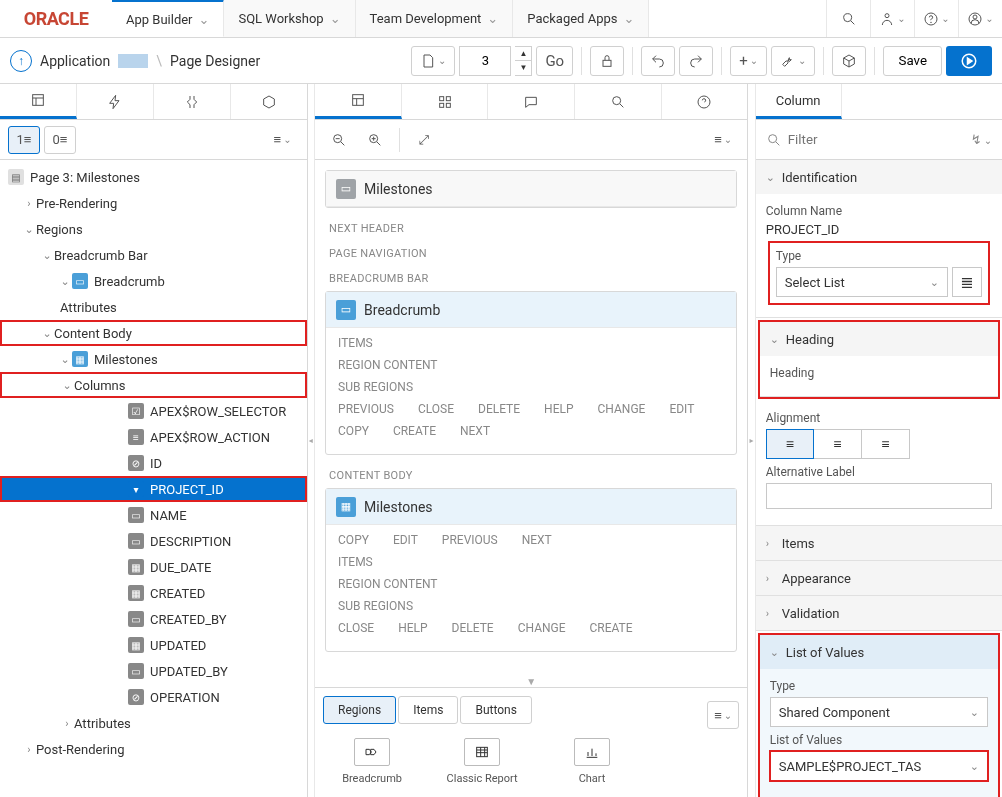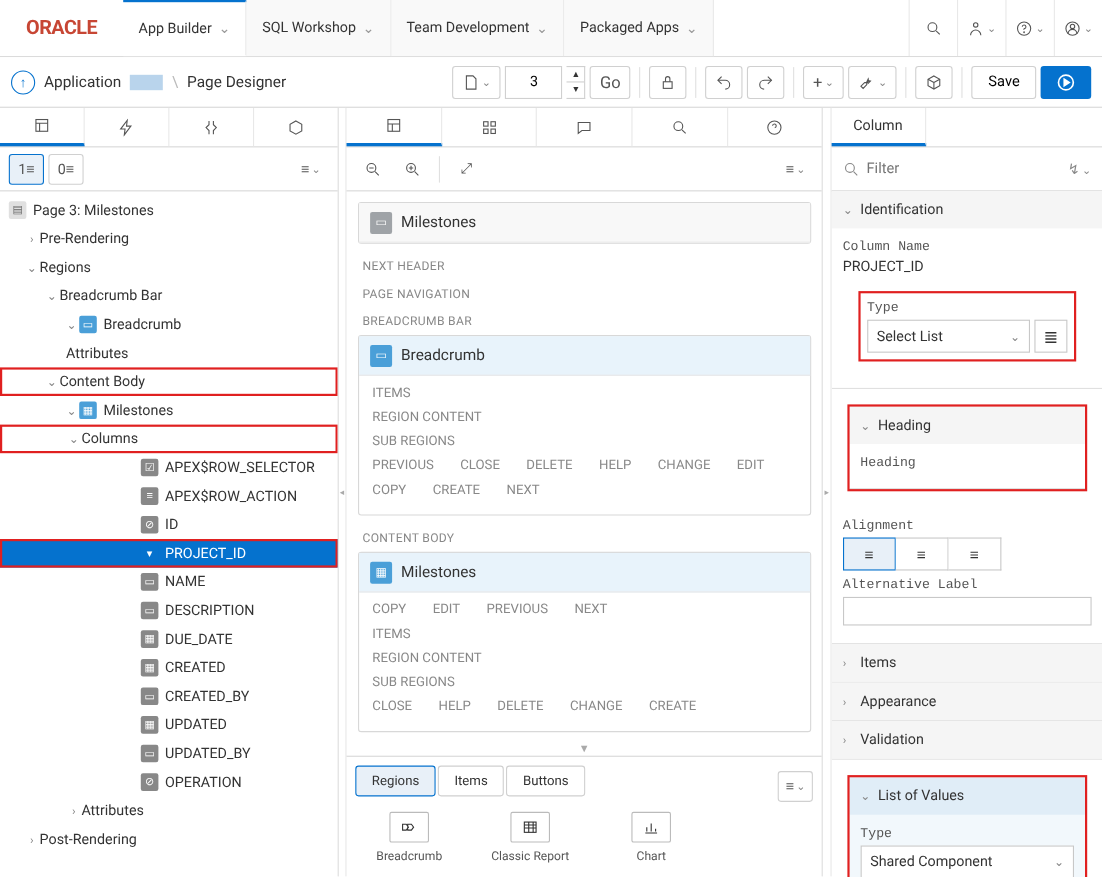--- a/index.html
+++ b/index.html
@@ -1,19 +1,19 @@
 <!DOCTYPE html>
 <html><head>
 <meta charset="utf-8">
 <style>
 * { box-sizing: border-box; margin: 0; padding: 0; font-family: -apple-system, BlinkMacSystemFont, "Segoe UI", Roboto, Arial, sans-serif; }
 body { width: 1002px; height: 797px; background: #fff; font-size: 13px; color: #333; overflow: hidden; display: flex; flex-direction: column; }
 
 
-.topbar { display: flex; align-items: center; height: 52px; border-bottom: 1px solid #d8d8d8; }
+.topbar { display: flex; align-items: center; height: 38px; border-bottom: 1px solid #d8d8d8; }
 .logo { width: 112px; display: flex; align-items: center; justify-content: center; padding: 0 14px; color: #c74634; font-weight: bold; font-size: 18px; letter-spacing: -0.5px; }
 .nav-tabs { display: flex; height: 100%; }
 .nav-tab { display: flex; align-items: center; padding: 0 14px; border-right: 1px solid #e8e8e8; cursor: pointer; font-size: 13px; color: #333; background: #f9f9f9; }
 .nav-tab.active { background: #fff; border-top: 3px solid #0572ce; padding-top: 0; margin-top: -1px; height: calc(100% + 1px); border-bottom: 1px solid #fff; position: relative; z-index: 1; }
 .nav-tab .chev { margin-left: 6px; color: #999; }
 .spacer { flex: 1; }
 .topbar-icons { display: flex; height: 100%; }
 .top-icon { width: 44px; display: flex; align-items: center; justify-content: center; border-left: 1px solid #e8e8e8; cursor: pointer; color: #555; }
 .chev-sm { font-size: 10px; color: #888; margin-left: 2px; }
 
@@ -102,33 +102,33 @@
 .right-tab.active { border-bottom-color: #0572ce; }
 .filter-row { display: flex; align-items: center; height: 40px; padding: 0 10px; border-bottom: 1px solid #d8d8d8; gap: 6px; color: #888; }
 .filter-row input { flex: 1; border: none; outline: none; height: 28px; }
 .prop-body { flex: 1; overflow-y: auto; }
 .prop-section { border-bottom: 1px solid #e0e0e0; }
 .prop-head { display: flex; align-items: center; height: 34px; padding: 0 10px; background: #f5f5f5; cursor: pointer; font-size: 13px; }
 .prop-head .arr { width: 16px; color: #888; font-size: 11px; }
 .prop-head.collapsed { background: #f5f5f5; }
 .prop-content { padding: 4px 10px 10px 10px; }
 .prop-field { margin: 6px 0; }
-.prop-field-label { font-size: 12px; color: #555; margin-bottom: 4px; font-family: Liberation Mono, monospace; }
+.prop-field-label { font-size: 12px; color: #555; margin-bottom: 4px; }
 .prop-field-value { font-size: 13px; }
 .prop-select { display: flex; align-items: center; height: 30px; border: 1px solid #c8c8c8; padding: 0 8px; justify-content: space-between; cursor: pointer; background: #fff; }
 .prop-select .chev { color: #888; font-size: 11px; }
 .prop-select-row { display: flex; gap: 4px; align-items: center; }
 .prop-icon-btn { width: 30px; height: 30px; border: 1px solid #c8c8c8; display: flex; align-items: center; justify-content: center; cursor: pointer; font-size: 16px; background: #fff; }
 .align-group { display: flex; gap: 0; }
 .align-btn { width: 48px; height: 30px; border: 1px solid #c8c8c8; display: flex; align-items: center; justify-content: center; cursor: pointer; background: #fff; font-size: 14px; }
 .align-btn.active { background: #e8f0f8; border-color: #0572ce; }
 .align-btn + .align-btn { border-left: none; }
 
 .red-outline { outline: 2px solid #e02020; outline-offset: -1px; }
-.red-outline-pad { outline: 2px solid #e02020; margin: 16px; }
+.red-outline-pad { outline: 2px solid #e02020; margin: 4px; }
 
 .handle-col { width: 8px; background: #fff; border-right: 1px solid #e8e8e8; display: flex; align-items: center; justify-content: center; cursor: ew-resize; color: #aaa; font-size: 8px; }
 
 
 svg.ic { width: 16px; height: 16px; stroke: currentColor; fill: none; stroke-width: 1.5; }
 </style>
 </head>
 <body>
 
 <div class="topbar">

